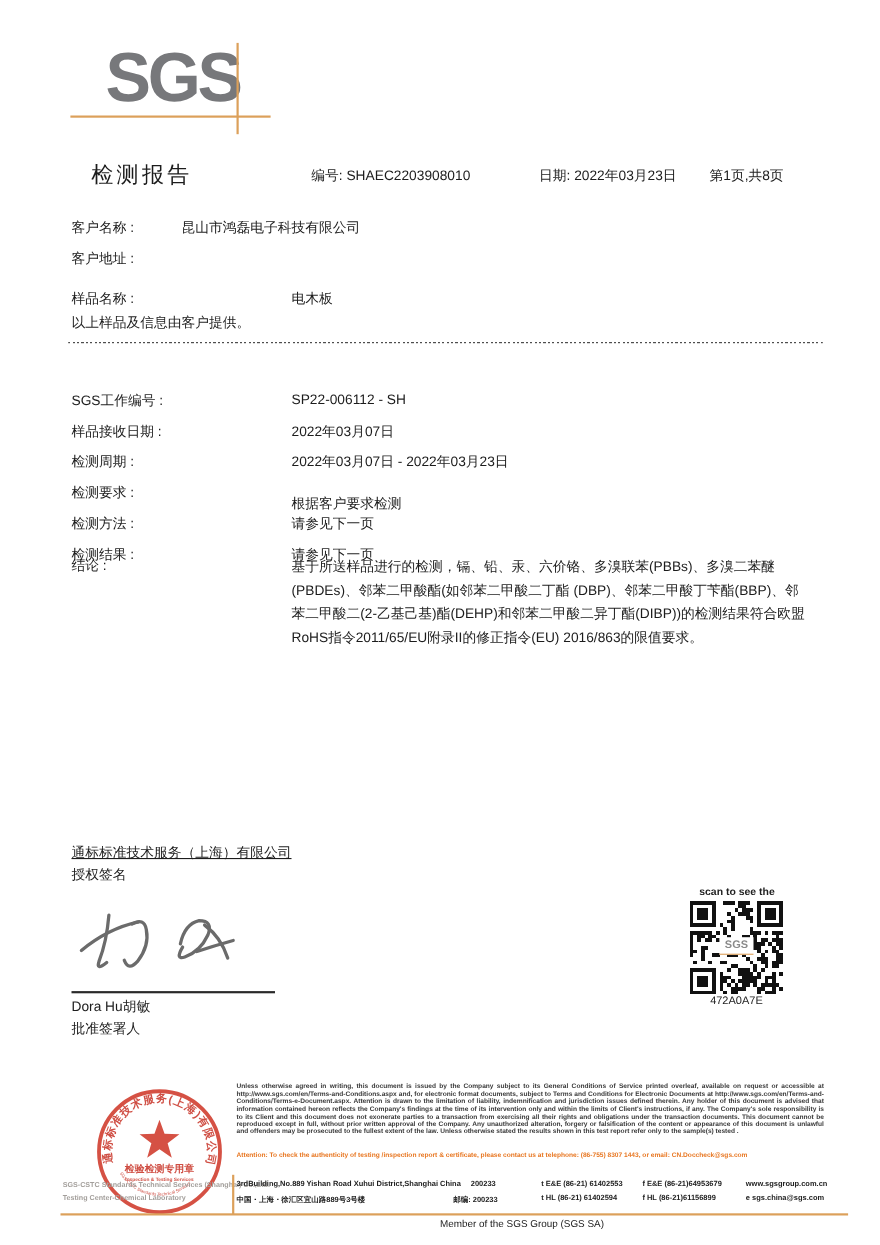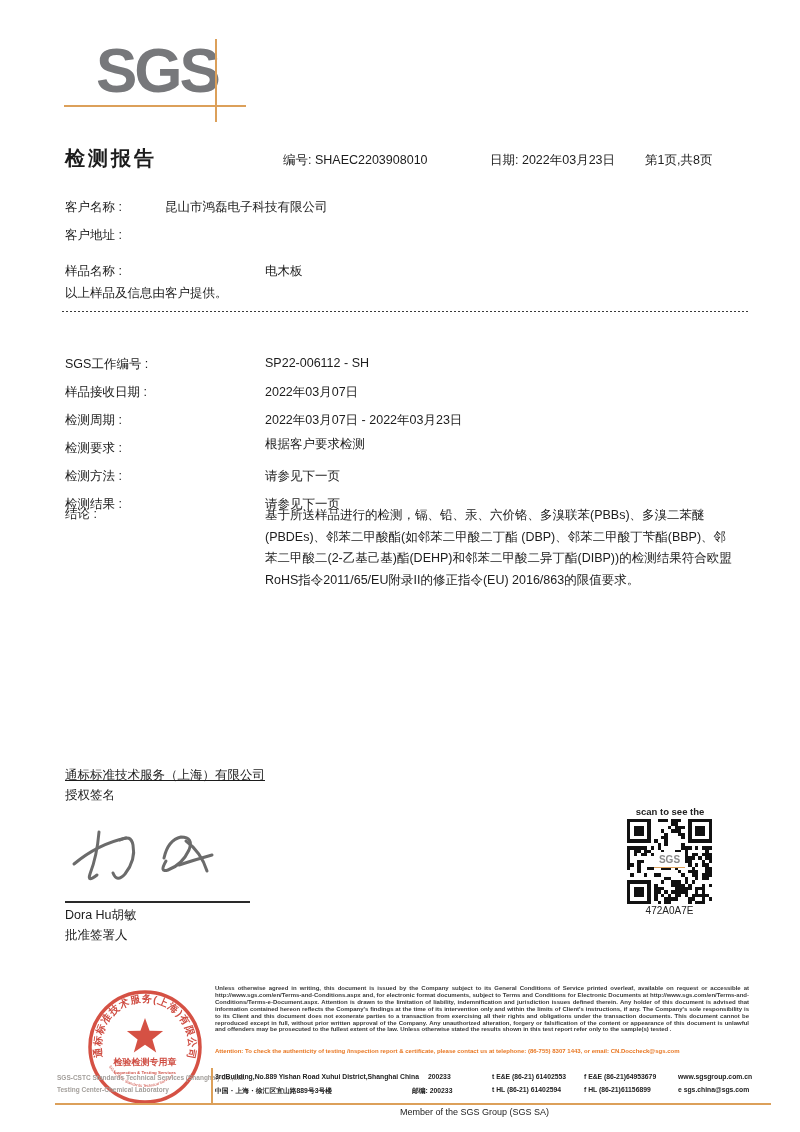--- a/index.html
+++ b/index.html
@@ -10,21 +10,21 @@
   }
   .abs{position:absolute;}
   
   .logo-text{
     left:96px;top:40px;font-size:62px;font-weight:bold;color:#77787b;
     letter-spacing:-3px;transform:scaleY(1.02);line-height:1;
   }
   .logo-hline{left:64px;top:105px;width:182px;height:2px;background:#dca05a;}
   .logo-vline{left:215px;top:39px;width:2px;height:83px;background:#dca05a;}
   
-  .report-title{left:65px;top:145px;font-size:20px;font-weight:bold;letter-spacing:3px;}
+  .report-title{left:83px;top:145px;font-size:20px;font-weight:normal;letter-spacing:3px;}
   .meta{font-size:12.5px;}
   .report-no{left:283px;top:152px;}
   .date{left:490px;top:152px;}
   .pageinfo{left:645px;top:152px;}
   
   .lbl{left:65px;font-size:12.5px;}
   .val{font-size:12.5px;}
   .v-cust{left:165px;}
   .v-job{left:265px;}
   .note{left:65px;top:285px;font-size:12.5px;}
@@ -93,21 +93,21 @@
 
   <div class="abs dashline"></div>
 
   <div class="abs lbl" style="top:356px">SGS工作编号 :</div>
   <div class="abs val v-job" style="top:356px">SP22-006112 - SH</div>
   <div class="abs lbl" style="top:384px">样品接收日期 :</div>
   <div class="abs val v-job" style="top:384px">2022年03月07日</div>
   <div class="abs lbl" style="top:412px">检测周期 :</div>
   <div class="abs val v-job" style="top:412px">2022年03月07日 - 2022年03月23日</div>
   <div class="abs lbl" style="top:440px">检测要求 :</div>
-  <div class="abs val v-job" style="top:436px">根据客户要求检测</div>
+  <div class="abs val v-job" style="top:450px">根据客户要求检测</div>
   <div class="abs lbl" style="top:468px">检测方法 :</div>
   <div class="abs val v-job" style="top:468px">请参见下一页</div>
   <div class="abs lbl" style="top:496px">检测结果 :</div>
   <div class="abs val v-job" style="top:496px">请参见下一页</div>
 
   <div class="abs lbl" style="top:506px">结论 :</div>
   <div class="abs conclusion">基于所送样品进行的检测，镉、铅、汞、六价铬、多溴联苯(PBBs)、多溴二苯醚(PBDEs)、邻苯二甲酸酯(如邻苯二甲酸二丁酯 (DBP)、邻苯二甲酸丁苄酯(BBP)、邻苯二甲酸二(2-乙基己基)酯(DEHP)和邻苯二甲酸二异丁酯(DIBP))的检测结果符合欧盟RoHS指令2011/65/EU附录II的修正指令(EU) 2016/863的限值要求。</div>
 
   <div class="abs sig-company">通标标准技术服务（上海）有限公司</div>
   <div class="abs sig-auth">授权签名</div>

